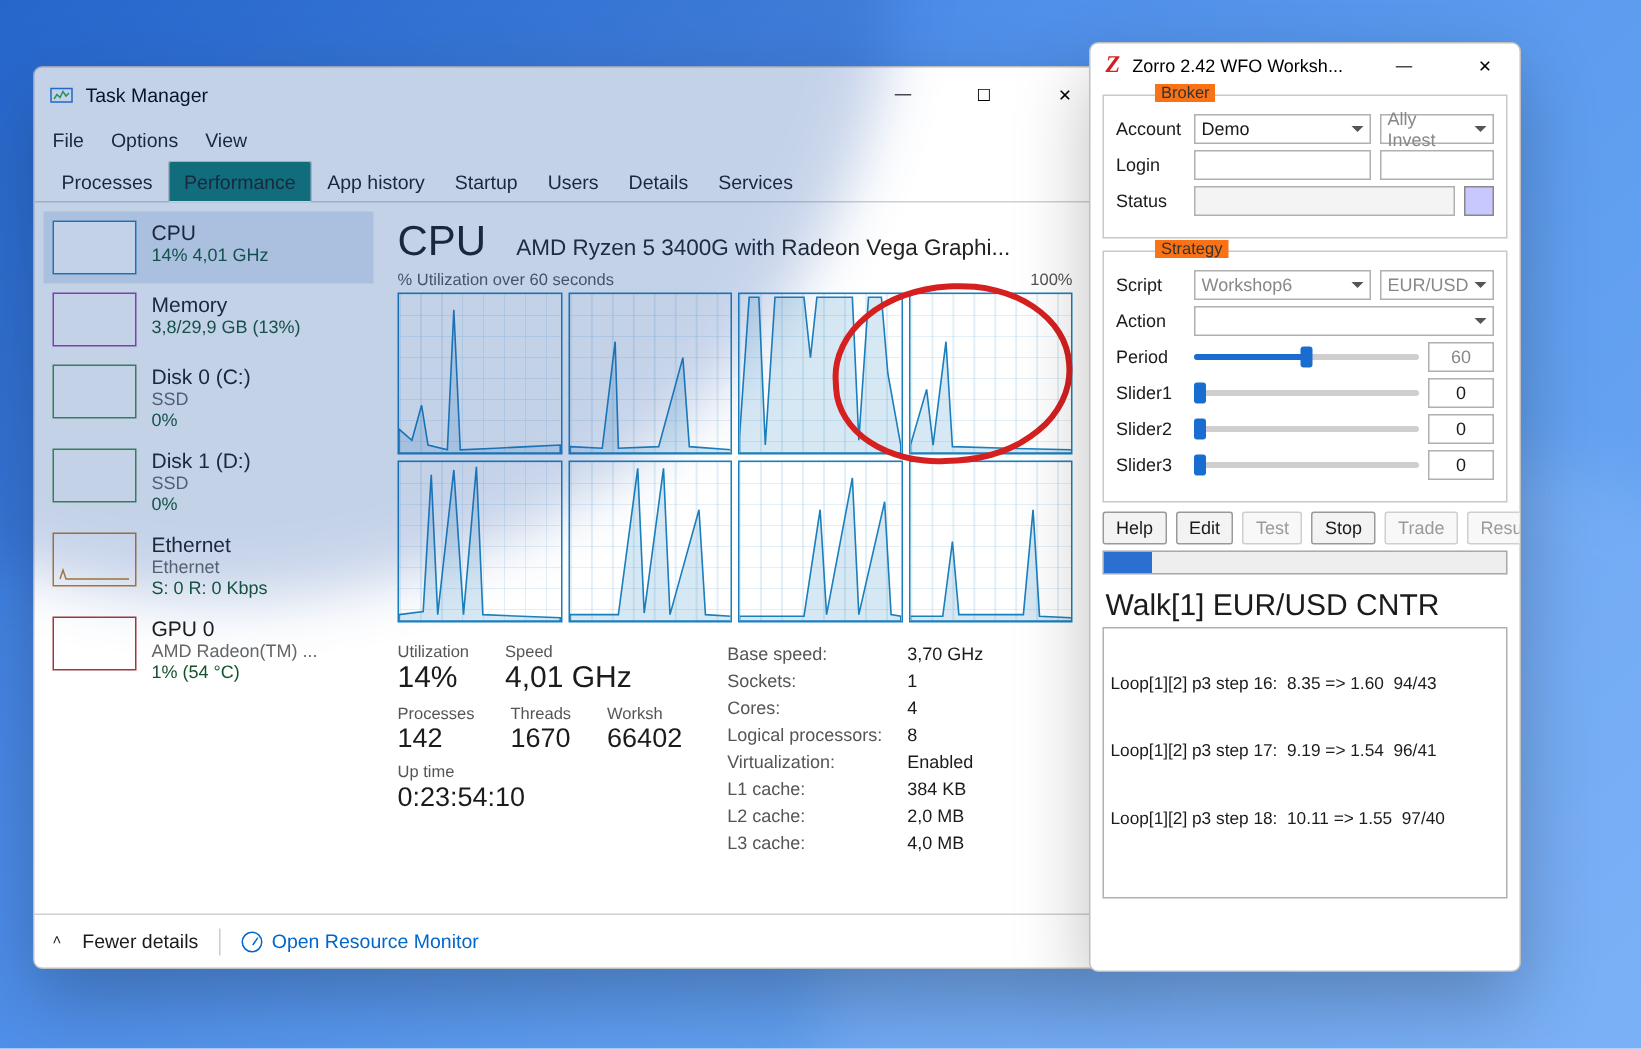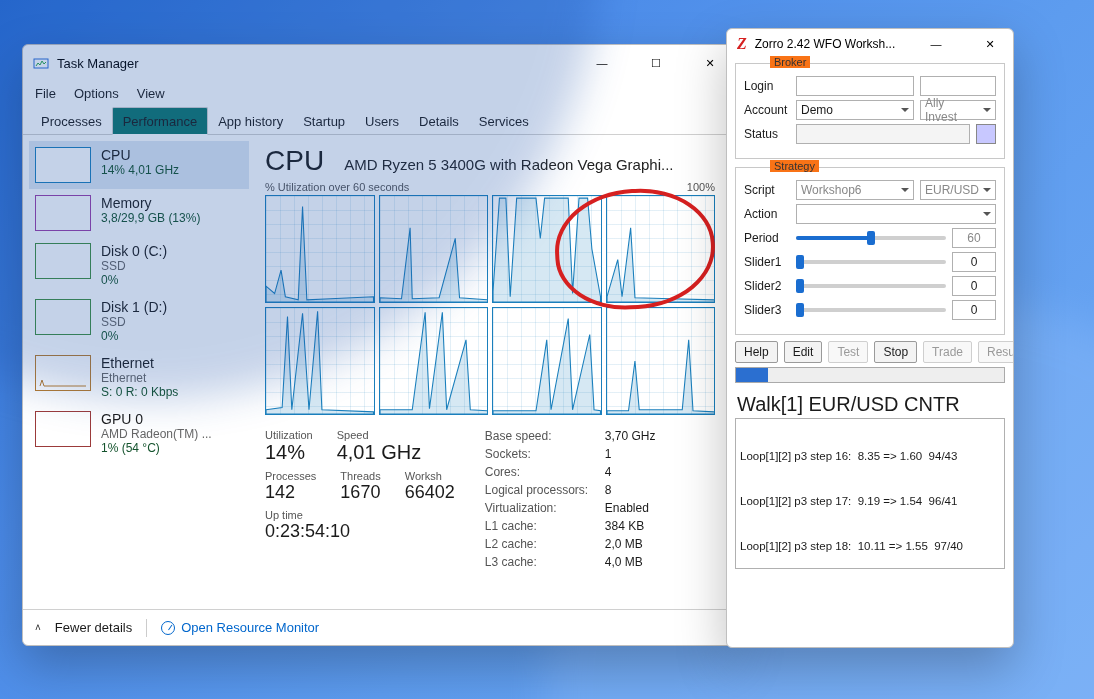--- a/index.html
+++ b/index.html
@@ -142,21 +142,21 @@
     height:22px; padding:0 8px; border:1px solid #9a9a9a; background:#f3f3f3;
     display:flex; align-items:center; font-size:12px; border-radius:2px;
   }
   .btn.dim{color:#9a9a9a; border-color:#cfcfcf; background:#f8f8f8}
   .progress{height:16px;border:1px solid #aaa;margin:2px 8px 6px 8px; background:#eee; position:relative}
   .progress .bar{position:absolute;left:0;top:0;bottom:0;width:12%;background:#2b6fd0}
   .zhead{
     font-size:20px; padding:4px 10px 2px 10px; font-weight:400;
   }
   .log{
-    margin:0 8px 8px 8px; border:1px solid #b0b0b0; height:151px; overflow:auto;
+    margin:0 8px 8px 8px; border:1px solid #b0b0b0; height:181px; overflow:auto;
     font-family:"Segoe UI",Arial,sans-serif; font-size:11.5px; line-height:15px;
     background:#fff; white-space:pre; position:relative;
   }
   .log .line{padding:0 4px}
 
   .slider-track{flex:1;height:4px;background:#cfcfcf;position:relative;border-radius:2px}
   .slider-fill{position:absolute;left:0;top:0;bottom:0;background:#1a6dd0;border-radius:2px}
   .slider-thumb{position:absolute;top:-5px;width:8px;height:14px;background:#1a6dd0;border-radius:2px}
   .numbox{width:44px;height:20px;border:1px solid #b0b0b0;text-align:center;font-size:12px;display:flex;align-items:center;justify-content:center}
   .numbox.dim{color:#888}
@@ -378,32 +378,32 @@
   <div class="titlebar">
     <span class="zicon">Z</span>
     <span style="flex:1;overflow:hidden;text-overflow:ellipsis;white-space:nowrap">Zorro 2.42 WFO Worksh...</span>
     <div class="winbtn">—</div>
     <div class="winbtn close">✕</div>
   </div>
 
   <div class="group">
     <span class="glabel">Broker</span>
     <div class="frow">
+      <span class="flabel">Account</span>
+      <div class="combo" style="flex:1">
+          <span>Demo</span>
+        </div>
+      <div class="combo dim" style="width:76px">
+          <span>Ally Invest</span>
+        </div>
+    </div>
+    <div class="frow">
       <span class="flabel">Login</span>
       <div class="txt" style="flex:1"></div>
       <div class="txt" style="width:76px"></div>
-    </div>
-    <div class="frow">
-      <span class="flabel">Account</span>
-      <div class="combo" style="flex:1">
-          <span>Demo</span>
-        </div>
-      <div class="combo dim" style="width:76px">
-          <span>Ally Invest</span>
-        </div>
     </div>
     <div class="frow">
       <span class="flabel">Status</span>
       <div class="txt" style="flex:1;background:#f4f4f4"></div>
       <div class="sq"></div>
     </div>
   </div>
 
   <div class="group">
     <span class="glabel">Strategy</span>

